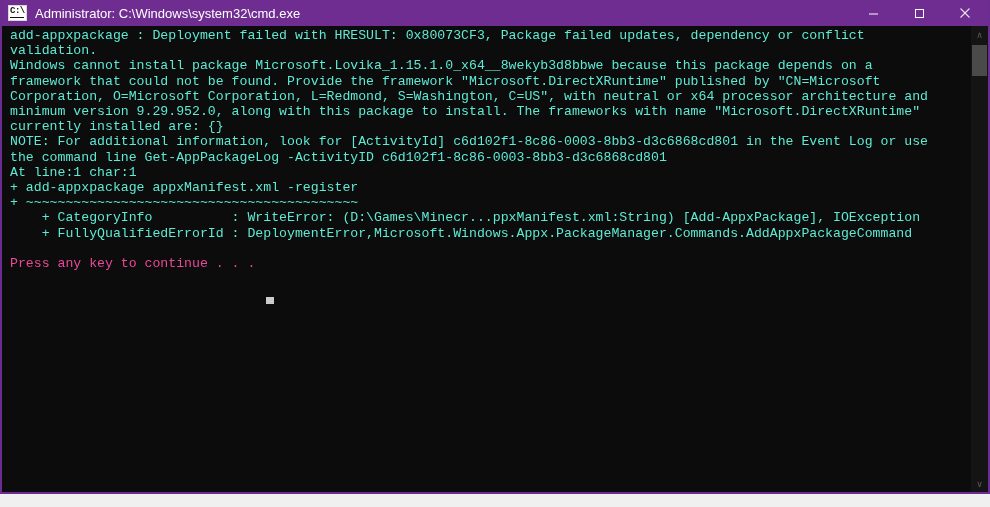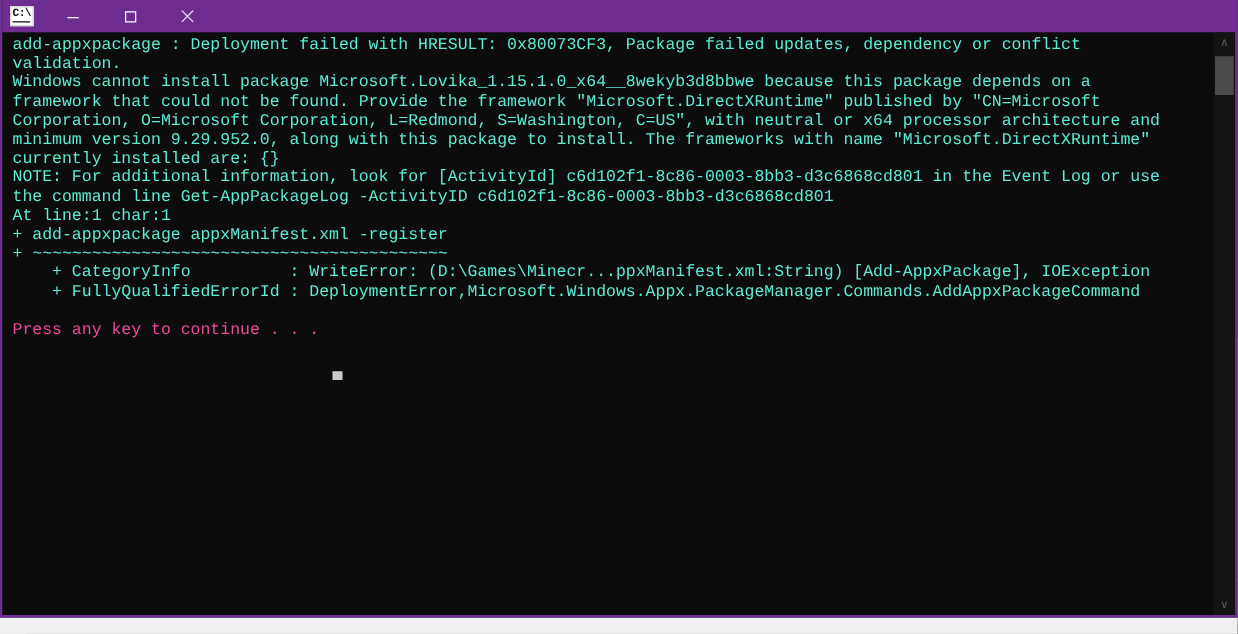--- a/index.html
+++ b/index.html
@@ -250,20 +250,21 @@
     <div class="bg-tab" style="left:160px;"><span class="tab-ico">♟</span><span>Peers</span></div>
     <div class="bg-tab" style="left:228px;"><span class="tab-ico">⇣</span><span>HTTP Sources</span></div>
     <div class="bg-tab" style="left:324px;"><span class="tab-ico">📁</span><span>Content</span></div>
   </div>
 </div>
 
 <div id="console-window">
 
   <div id="titlebar">
     <div id="app-icon"></div>
+    <div id="title-text">Administrator: C:\Windows\system32\cmd.exe</div>
 
     <div class="win-btn" id="btn-min">
       <svg width="11" height="11" viewBox="0 0 11 11" aria-hidden="true">
         <line x1="1" y1="6" x2="10" y2="6" stroke="#ffffff" stroke-width="1"></line>
       </svg>
     </div>
     <div class="win-btn" id="btn-max">
       <svg width="11" height="11" viewBox="0 0 11 11" aria-hidden="true">
         <rect x="1.5" y="1.5" width="8" height="8" fill="none" stroke="#ffffff" stroke-width="1"></rect>
       </svg>

